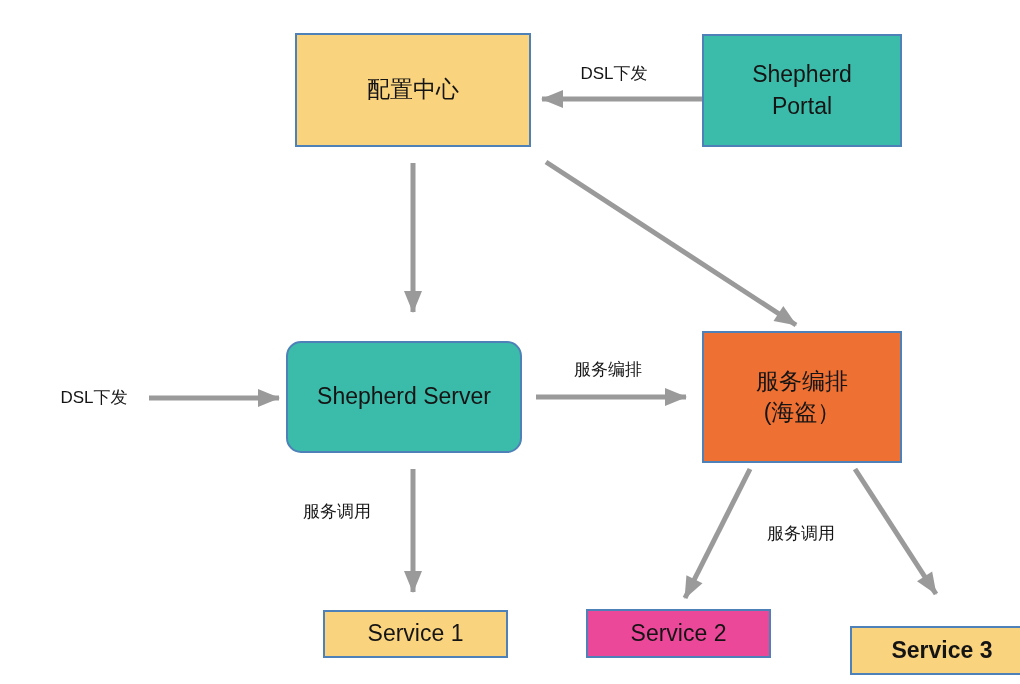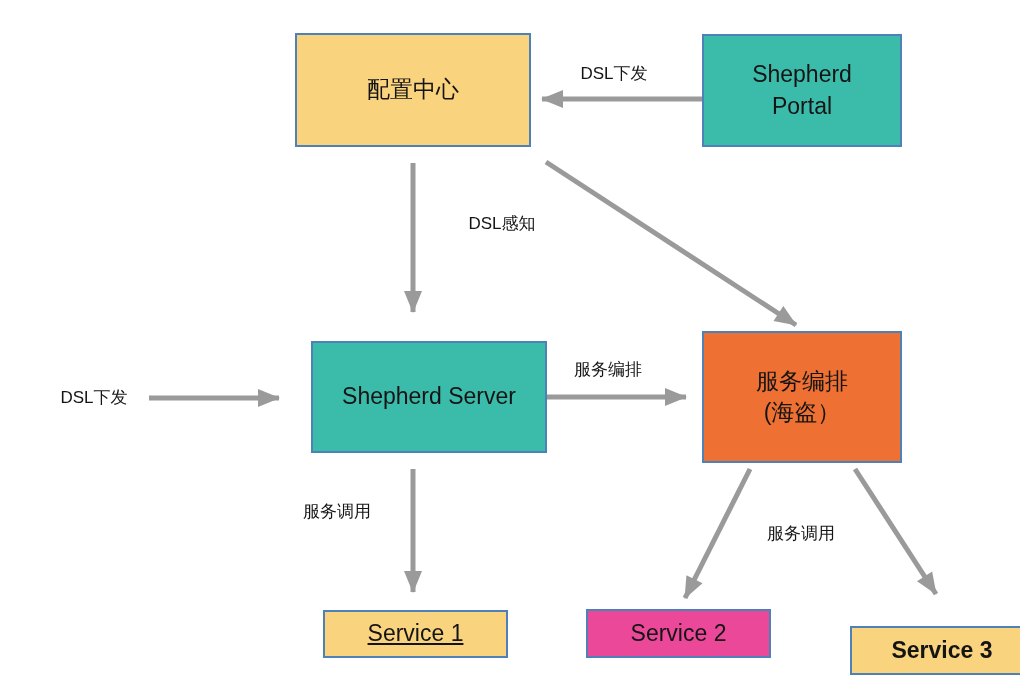--- a/index.html
+++ b/index.html
@@ -31,21 +31,21 @@
     align-items: center;
     justify-content: center;
     text-align: center;
     color: #141414;
     font-size: 23px;
     line-height: 1.35;
     white-space: pre-line;
   }
   .node-config   { left: 259px; top: 33px;  width: 236px; height: 114px; }
   .node-portal   { left: 666px; top: 34px;  width: 200px; height: 113px; }
-  .node-server   { left: 275px; top: 341px; width: 236px; height: 112px; }
+  .node-server   { left: 250px; top: 341px; width: 236px; height: 112px; border-radius: 15px; }
   .node-orch     { left: 666px; top: 331px; width: 200px; height: 132px; }
   .node-svc1     { left: 287px; top: 610px; width: 185px; height: 48px; }
   .node-svc2     { left: 550px; top: 609px; width: 185px; height: 49px; }
   .node-svc3     { left: 814px; top: 626px; width: 184px; height: 49px; font-weight: bold; }
   .edge-label {
     position: absolute;
     transform: translate(-50%, -50%);
     color: #141414;
     font-size: 17px;
     white-space: nowrap;
@@ -97,35 +97,34 @@
 
   <div class="node node-server" style="background-color: rgb(59, 188, 171);">
     <span>Shepherd Server</span>
   </div>
 
   <div class="node node-orch" style="background-color: rgb(238, 112, 50);">
     <span>服务编排
 (海盗）</span>
   </div>
 
-  <div class="node node-svc1" style="background-color: rgb(250, 211, 126); text-decoration: underline;">
+  <div class="node node-svc1" style="background-color: rgb(250, 211, 126);">
     <span>Service 1</span>
   </div>
 
   <div class="node node-svc2" style="background-color: #ec4899;">
     <span>Service 2</span>
   </div>
 
   <div class="node node-svc3" style="background-color: rgb(250, 211, 126);">
     <span>Service 3</span>
   </div>
 
   <div class="edge-label lbl-dsl-deploy">DSL下发</div>
 
-  <div class="edge-label lbl-dsl-sense">DSL感知</div>
 
   <div class="edge-label lbl-api">DSL下发</div>
 
   <div class="edge-label lbl-orch">服务编排</div>
 
   <div class="edge-label lbl-invoke-l">服务调用</div>
 
   <div class="edge-label lbl-invoke-r">服务调用</div>
 
 </div>

